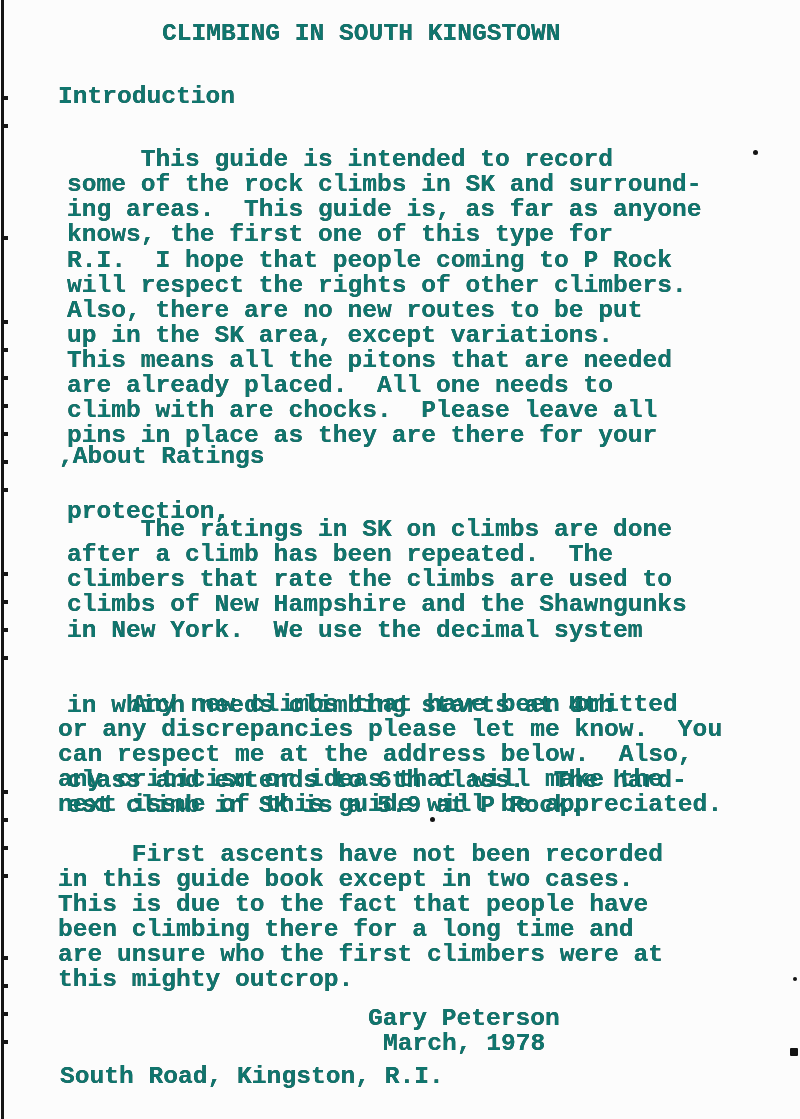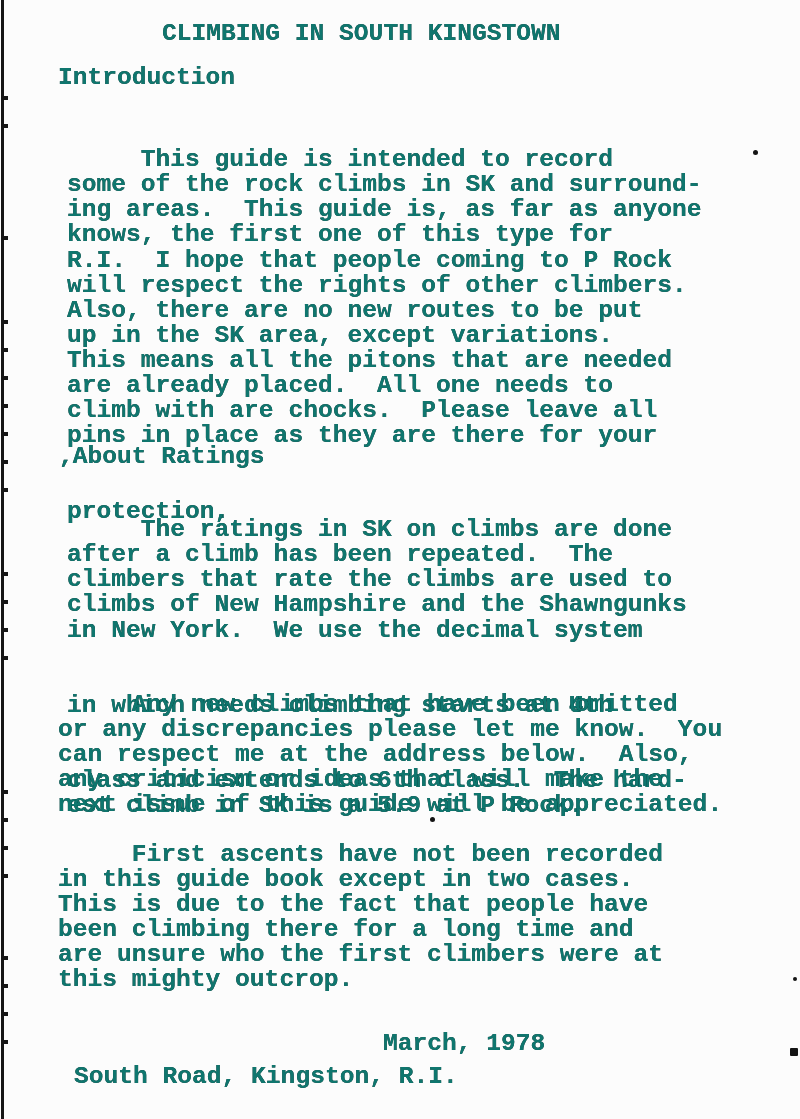--- a/index.html
+++ b/index.html
@@ -47,21 +47,21 @@
 </head>
 <body>
 
 <div class="page">
 
   <div class="edge-line"></div>
   <div class="edge-ticks"></div>
 
   <div class="block title">CLIMBING IN SOUTH KINGSTOWN</div>
 
-  <div class="block" style="top:65px">Introduction</div>
+  <div class="block" style="top:84px">Introduction</div>
 
   <div class="block" style="top:97px">
     <div class="pre">     This guide is intended to record
 some of the rock climbs in SK and surround-
 ing areas.  This guide is, as far as anyone
 knows, the first one of this type for
 R.I.  I hope that people coming to P Rock
 will respect the rights of other climbers.
 Also, there are no new routes to be put
 up in the SK area, except variations.
@@ -91,21 +91,22 @@
 any criticism or ideas that will make the
 next issue of this guide will be appreciated.</div>
 
   <div class="block" style="top:842px">     First ascents have not been recorded
 in this guide book except in two cases.
 This is due to the fact that people have
 been climbing there for a long time and
 are unsure who the first climbers were at
 this mighty outcrop.</div>
 
+  <div class="block" style="left:368px;top:1006px">Gary Peterson</div>
   <div class="block" style="left:383px;top:1031px">March, 1978</div>
-  <div class="block" style="left:74px;top:1064px">South Road, Kingston, R.I.</div>
+  <div class="block" style="left:60px;top:1064px">South Road, Kingston, R.I.</div>
 
   <div class="mark mark-dot-1"></div>
   <div class="mark mark-dot-2"></div>
   <div class="mark mark-dot-3"></div>
   <div class="mark mark-square"></div>
 
 </div>
 
 </body></html>

